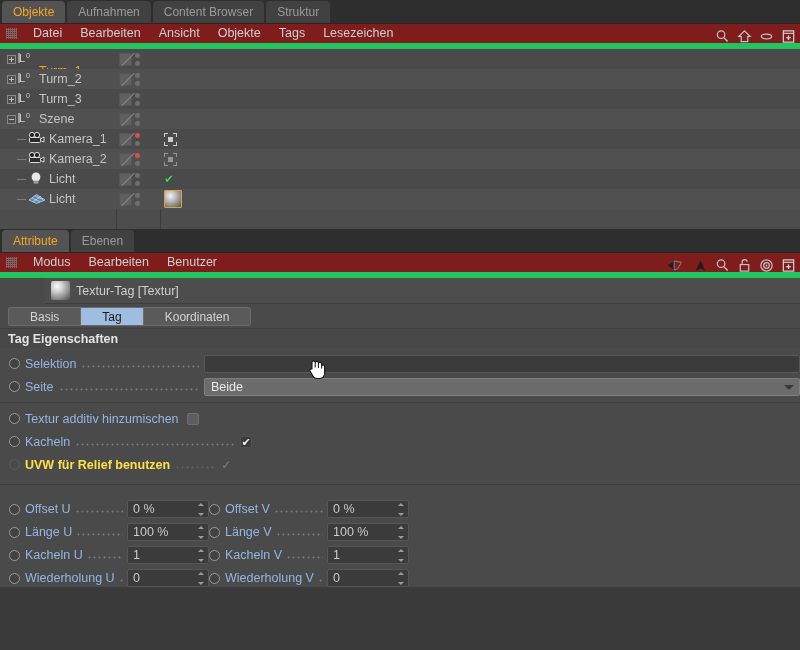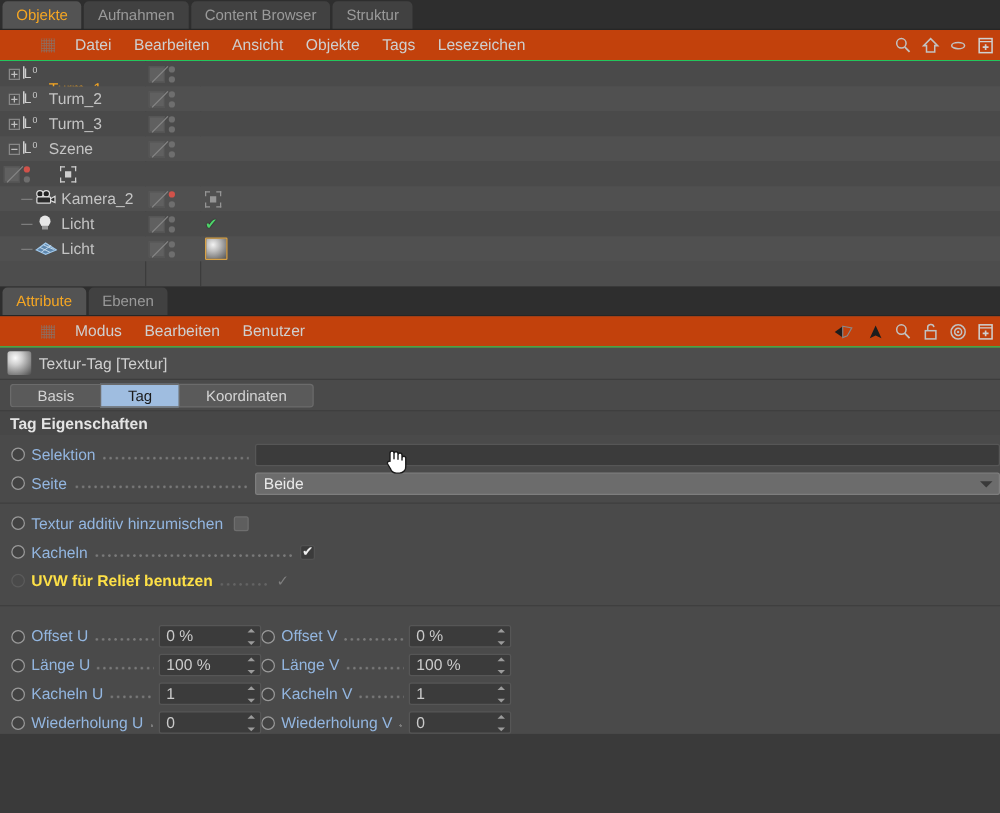--- a/index.html
+++ b/index.html
@@ -34,26 +34,25 @@
     white-space: nowrap;
   }
   .tab.active {
     background: #535353;
     color: #f5a623;
   }
 
   
   .menubar {
     height: 25px;
-    background: #c2410c;
+    background: #7f1d1d;
     display: flex;
     align-items: center;
-    border-bottom: 1px solid #22c55e;
+    border-bottom: 6px solid #22c55e;
     position: relative;
-    padding-left: 27px;
   }
   .grip {
     width: 11px; height: 11px;
     margin: 0 7px 0 6px;
     background-image:
       repeating-linear-gradient(0deg, #7d7d7d 0 1px, transparent 1px 2px),
       repeating-linear-gradient(90deg, #7d7d7d 0 1px, transparent 1px 2px);
     background-size: 2px 2px;
     opacity: .75;
   }
@@ -151,21 +150,21 @@
   .tag-target.dim { opacity: .55; }
   .tag-target::after {
     content:""; position:absolute; left:4px; top:4px; width:5px; height:5px;
     background:#cfcfcf;
   }
 
   
   #attribute-manager { background: #4a4a4a; }
   .am-header {
     height: 26px; display: flex; align-items: center;
-    background: #4d4d4d; border-bottom: 1px solid #3d3d3d;
+    background: #4d4d4d; border-bottom: 1px solid #3d3d3d; margin-left: 45px;
   }
   .am-sphere {
     width: 19px; height: 19px; margin: 0 6px 0 6px; border-radius: 2px;
     background: radial-gradient(circle at 33% 28%, #fbfbfb 0%, #cfcfcf 30%, #9a9a9a 58%, #4b4b4b 100%);
     flex: none;
   }
   .am-title { font-size: 12.5px; color: #cfcfcf; }
 
   .seg-row { height: 24px; display: flex; align-items: center; padding-left: 8px; background:#4a4a4a; }
   .seg {
@@ -391,20 +390,31 @@
           <span class="tagcol">
             <span class="vis-sq"></span>
             <span class="dots">
               <span class="dot"></span>
               <span class="dot"></span>
             </span>
           </span>
           <span class="taglist"></span>
         </div>
         <div class="obj-row alt">
+          <span class="tree-col">
+            <span class="indent"></span>
+            <span class="tline"></span>
+            <span class="objicon"><svg width="18" height="14" viewBox="0 0 18 14">
+                <circle cx="4" cy="4" r="2.6" fill="#222" stroke="#ddd" stroke-width="1"></circle>
+                <circle cx="9" cy="4" r="2.6" fill="#222" stroke="#ddd" stroke-width="1"></circle>
+                <rect x="1.5" y="6.5" width="11" height="5" rx="1" fill="#2b2b2b" stroke="#ddd" stroke-width="1"></rect>
+                <path d="M12.5 8 L16 6 L16 11 L12.5 9.5 Z" fill="#2b2b2b" stroke="#ddd" stroke-width="1"></path>
+              </svg></span>
+            <span class="objlabel ">Kamera_1</span>
+          </span>
           <span class="tagcol">
             <span class="vis-sq"></span>
             <span class="dots">
               <span class="dot red"></span>
               <span class="dot"></span>
             </span>
           </span>
           <span class="taglist">
             <span class="tag-target"></span>
           </span>

